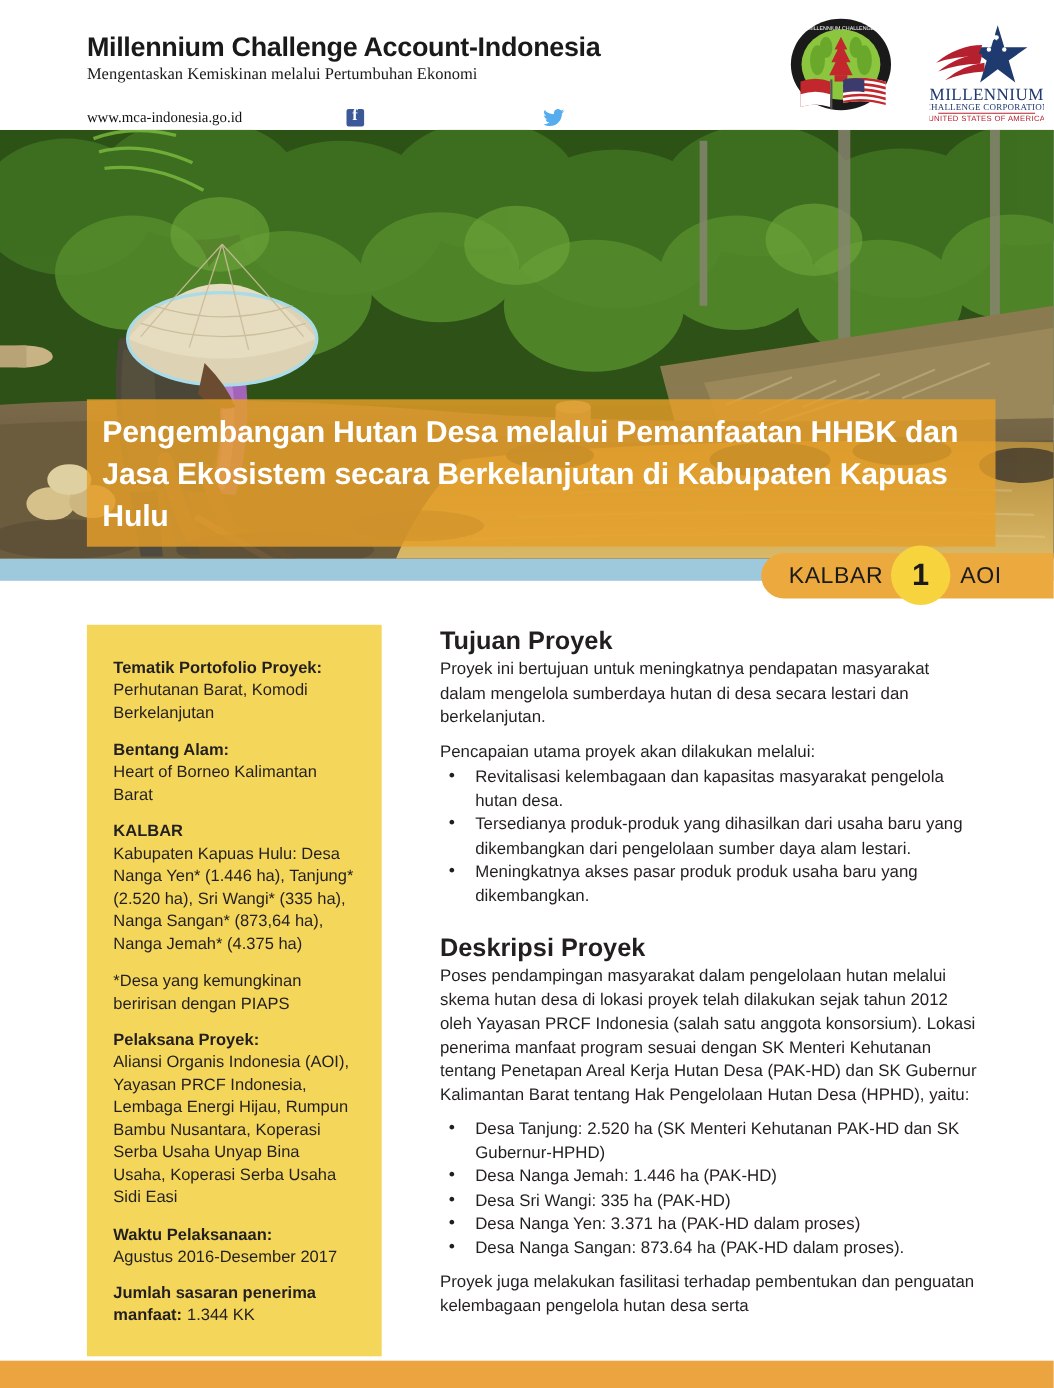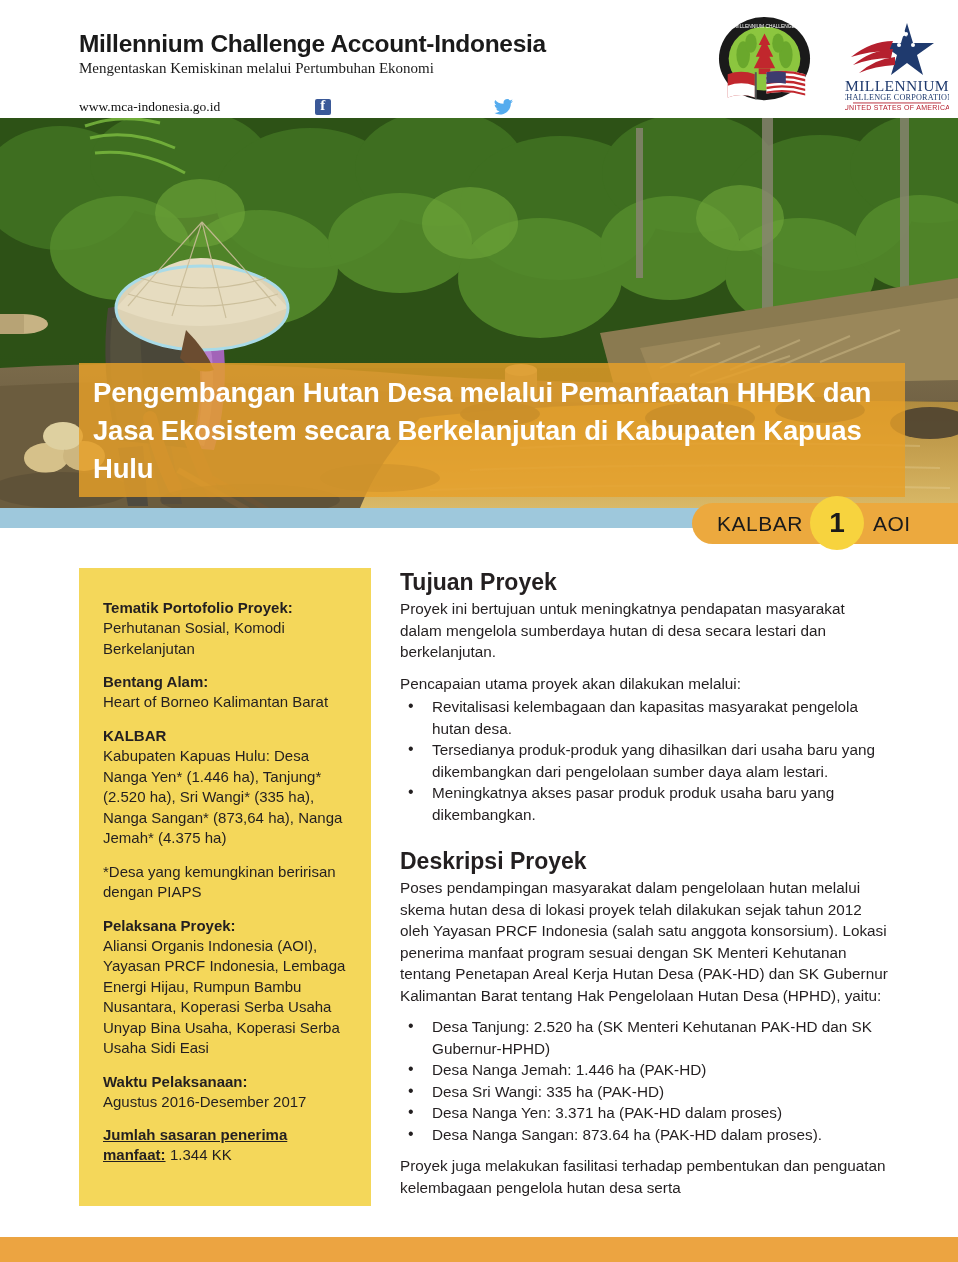--- a/index.html
+++ b/index.html
@@ -160,21 +160,21 @@
     left: 873px; top: 512px;
     font-size: 21px;
     color: #1a1a1a;
     letter-spacing: 0.5px;
   }
 
   
   .info-box {
     position: absolute;
     left: 79px; top: 568px;
-    width: 292px;
+    width: 268px;
     min-height: 638px;
     background: #f4d75a;
     padding: 30px 24px 26px 24px;
   }
   .ib-block { margin-bottom: 13px; }
   .ib-block:last-child { margin-bottom: 0; }
   .ib-label {
     font-size: 15px;
     font-weight: bold;
     color: #231f20;
@@ -185,21 +185,21 @@
     color: #231f20;
     line-height: 20.5px;
   }
   .ib-value.bold { font-weight: bold; }
   .ib-note {
     font-size: 15px;
     color: #231f20;
     line-height: 20.5px;
     margin-bottom: 13px;
   }
-  .ib-inline .ib-label { display: inline; text-decoration: underline; }
+  .ib-inline .ib-label { display: inline; }
   .ib-inline .ib-value { display: inline; }
 
   
   .main-col {
     position: absolute;
     left: 400px; top: 568px;
     width: 490px;
   }
   .sec-heading {
     font-size: 23px;
@@ -470,21 +470,21 @@
 <div class="aoi-pill">
   <span class="aoi-kalbar">KALBAR</span>
 </div>
 <div class="aoi-circle-wrap">1</div>
 <div class="aoi-label">AOI</div>
 
 <div class="info-box">
 
   <div class="ib-block">
     <div class="ib-label">Tematik Portofolio Proyek:</div>
-    <div class="ib-value">Perhutanan Sosial, Komodi Berkelanjutan</div>
+    <div class="ib-value">Perhutanan Barat, Komodi Berkelanjutan</div>
   </div>
 
   <div class="ib-block">
     <div class="ib-label">Bentang Alam:</div>
     <div class="ib-value">Heart of Borneo Kalimantan Barat</div>
   </div>
 
   <div class="ib-block">
     <div class="ib-value bold">KALBAR</div>
     <div class="ib-value">Kabupaten Kapuas Hulu: Desa Nanga Yen* (1.446 ha), Tanjung* (2.520 ha), Sri Wangi* (335 ha), Nanga Sangan* (873,64 ha), Nanga Jemah* (4.375 ha)</div>

